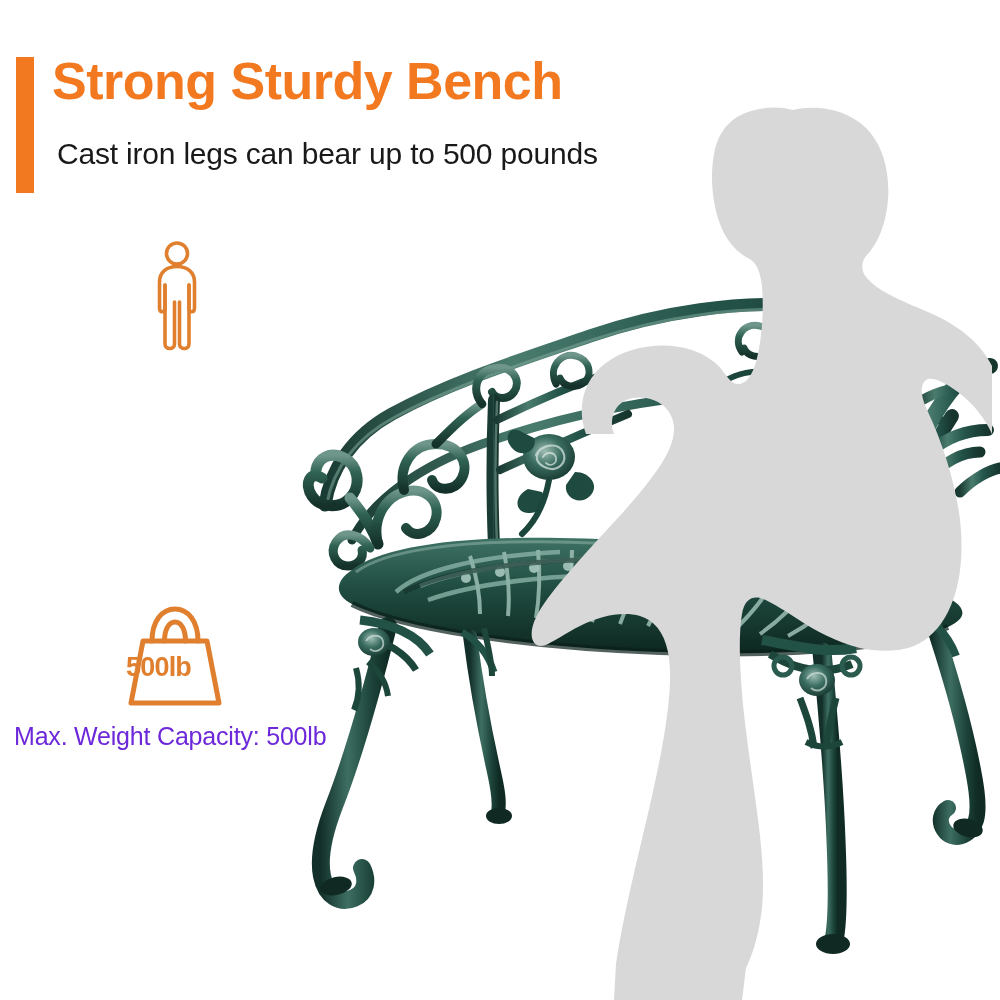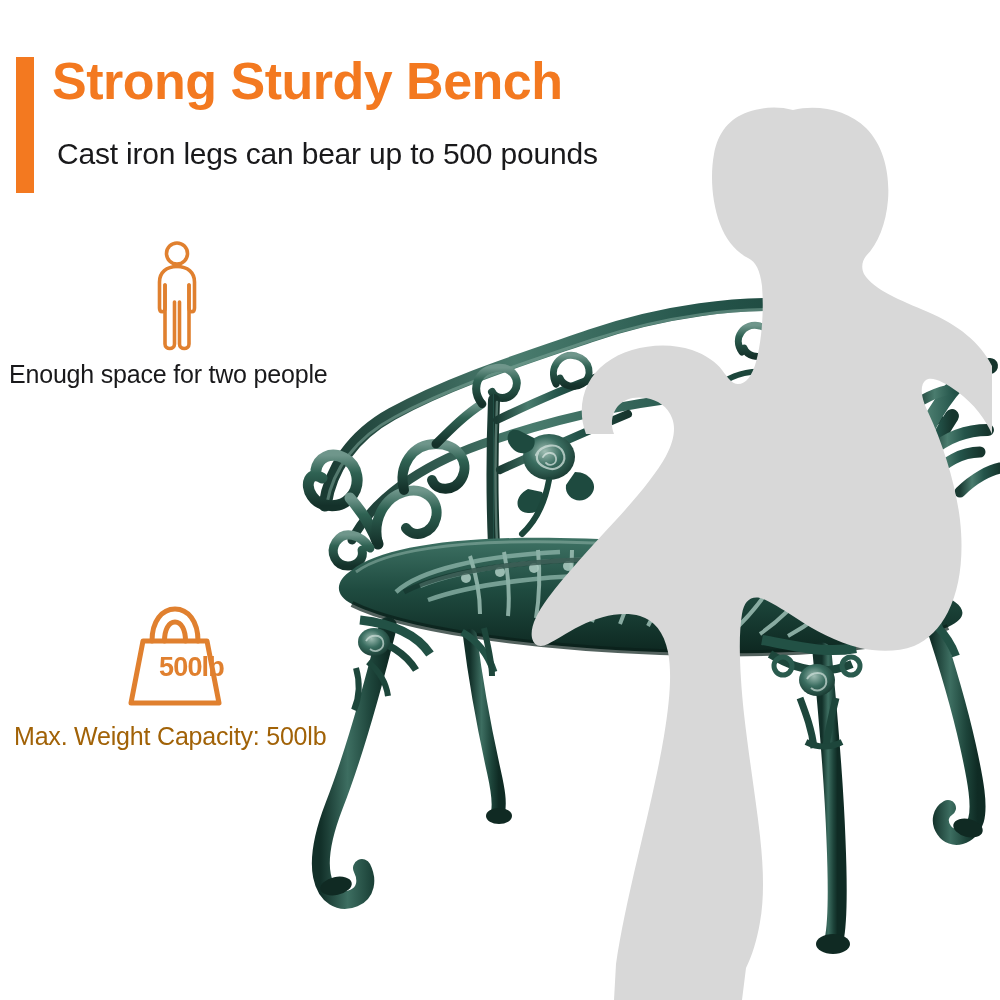--- a/index.html
+++ b/index.html
@@ -72,33 +72,33 @@
     left: 126px;
     top: 603px;
     width: 98px;
     height: 106px;
   }
   #weight-icon-text {
     position: absolute;
     left: 126px;
     top: 652px;
     width: 98px;
-    text-align: right;
+    text-align: left;
     font-size: 27px;
     font-weight: bold;
     color: #e0802f;
     letter-spacing: -0.8px;
     pointer-events: none;
   }
   #feature2-label {
     position: absolute;
     left: 14px;
     top: 722px;
     font-size: 25px;
-    color: #a16207;
+    color: #6d28d9;
     letter-spacing: -0.2px;
     white-space: nowrap;
   }
 
   
   #product-photo {
     position: absolute;
     left: 0;
     top: 0;
     width: 1000px;
@@ -375,21 +375,20 @@
 
   <svg id="person-icon" viewBox="0 0 54 116" aria-hidden="true">
     <g fill="none" stroke="#e0802f" stroke-width="3.6" stroke-linecap="round" stroke-linejoin="round">
       <circle cx="27" cy="13.5" r="10.5"></circle>
       <path d="M27 26.5 C 16.5 26.5, 9.5 32.5, 9.5 42 L 9.5 68 C 9.5 73, 15 73, 15 68 L 15 45"></path>
       <path d="M27 26.5 C 37.5 26.5, 44.5 32.5, 44.5 42 L 44.5 68 C 44.5 73, 39 73, 39 68 L 39 45"></path>
       <path d="M15 45 L 15 104 C 15 110, 24.5 110, 24.5 104 L 24.5 62"></path>
       <path d="M39 45 L 39 104 C 39 110, 29.5 110, 29.5 104 L 29.5 62"></path>
     </g>
   </svg>
-  <div id="feature1-label">Enough space for two people</div>
 
   <svg id="weight-icon" viewBox="0 0 98 106" aria-hidden="true">
     <g fill="none" stroke="#e0802f" stroke-width="5" stroke-linecap="round" stroke-linejoin="round">
       <path d="M26 38 C 26 18, 36 6, 49 6 C 62 6, 72 18, 72 38"></path>
       <path d="M38.5 38 C 38.5 27, 42.5 19, 49 19 C 55.5 19, 59.5 27, 59.5 38"></path>
       <path d="M17 38 L 81 38 L 93 100 L 5 100 Z"></path>
     </g>
   </svg>
   <div id="weight-icon-text">500lb</div>
   <div id="feature2-label">Max. Weight Capacity: 500lb</div>

